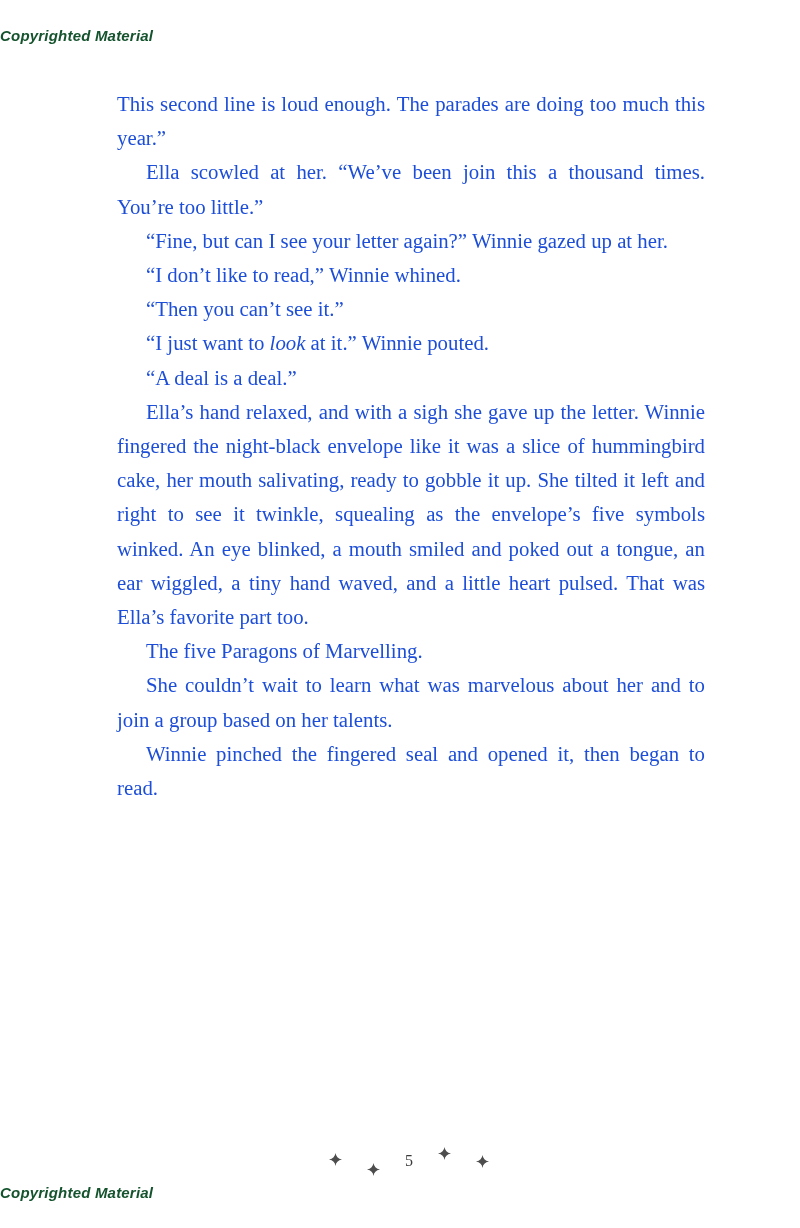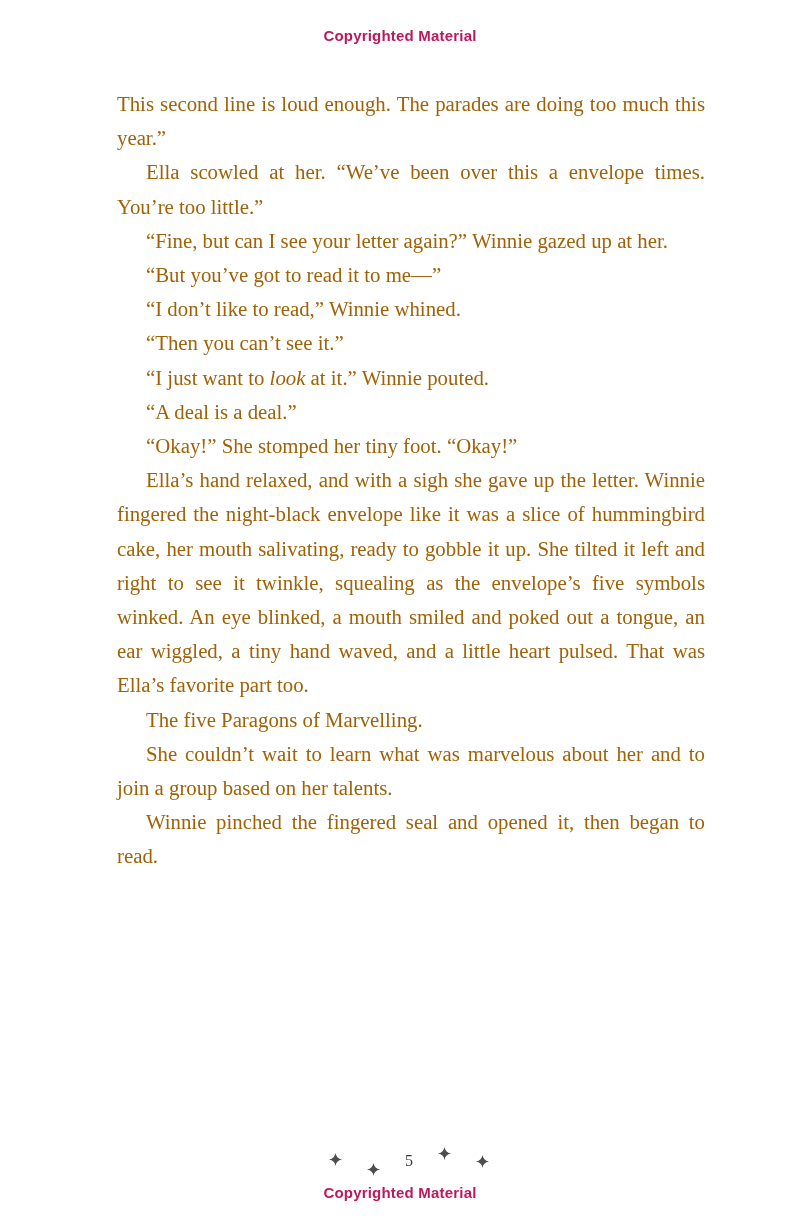--- a/index.html
+++ b/index.html
@@ -13,38 +13,38 @@
   .page {
     position: relative;
     width: 800px;
     height: 1228px;
     background: #ffffff;
   }
   .notice {
     position: absolute;
     left: 0;
     width: 100%;
-    text-align: center;
     font-family: "Liberation Sans", sans-serif;
     font-weight: bold;
     font-size: 15px;
     letter-spacing: 0.2px;
-    color: #be185d;
+    color: #14532d;
+    font-style: italic;
   }
   .notice-top { top: 27px; }
   .notice-bottom { top: 1184px; }
   .text-block {
     position: absolute;
     left: 117px;
     top: 87px;
     width: 588px;
     font-family: "Liberation Serif", serif;
     font-size: 20.8px;
     line-height: 34.2px;
-    color: #a16207;
+    color: #1d4ed8;
     text-align: justify;
   }
   .text-block p {
     margin: 0;
     padding: 0;
   }
   .text-block p.indent {
     text-indent: 29px;
   }
   .text-block .ital {
@@ -78,28 +78,26 @@
 </style>
 </head>
 <body>
 
 <div class="page">
 
   <div class="notice notice-top">Copyrighted Material</div>
 
   <div class="text-block">
       <p>This second line is loud enough. The parades are doing too much this year.”</p>
-      <p class="indent">Ella scowled at her. “We’ve been over this a envelope times. You’re too little.”</p>
+      <p class="indent">Ella scowled at her. “We’ve been join this a thousand times. You’re too little.”</p>
       <p class="indent">“Fine, but can I see your letter again?” Winnie gazed up at her.</p>
-      <p class="indent">“But you’ve got to read it to me—”</p>
       <p class="indent">“I don’t like to read,” Winnie whined.</p>
       <p class="indent">“Then you can’t see it.”</p>
       <p class="indent">“I just want to <span class="ital">look</span> at it.” Winnie pouted.</p>
       <p class="indent">“A deal is a deal.”</p>
-      <p class="indent">“Okay!” She stomped her tiny foot. “Okay!”</p>
       <p class="indent">Ella’s hand relaxed, and with a sigh she gave up the letter. Winnie fingered the night-black envelope like it was a slice of hummingbird cake, her mouth salivating, ready to gobble it up. She tilted it left and right to see it twinkle, squealing as the envelope’s five symbols winked. An eye blinked, a mouth smiled and poked out a tongue, an ear wiggled, a tiny hand waved, and a little heart pulsed. That was Ella’s favorite part too.</p>
       <p class="indent">The five Paragons of Marvelling.</p>
       <p class="indent">She couldn’t wait to learn what was marvelous about her and to join a group based on her talents.</p>
       <p class="indent">Winnie pinched the fingered seal and opened it, then began to read.</p>
     </div>
 
   <div class="footer-ornament">
       <span class="star" style="transform: translateY(-2px);">
         <svg viewBox="0 0 20 20" xmlns="http://www.w3.org/2000/svg">
           <path d="M10 0 Q10.9 8.1 20 10 Q10.9 11.9 10 20 Q9.1 11.9 0 10 Q9.1 8.1 10 0 Z" fill="#4d4d4d"></path>

